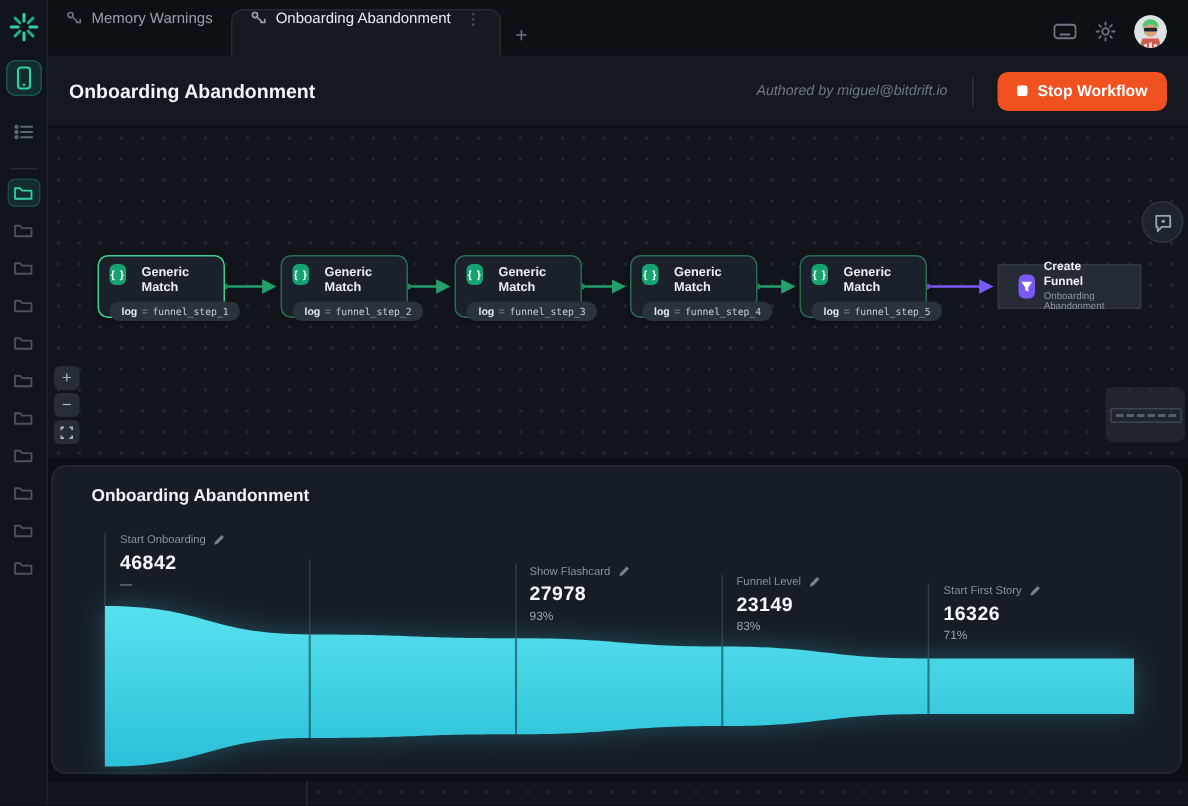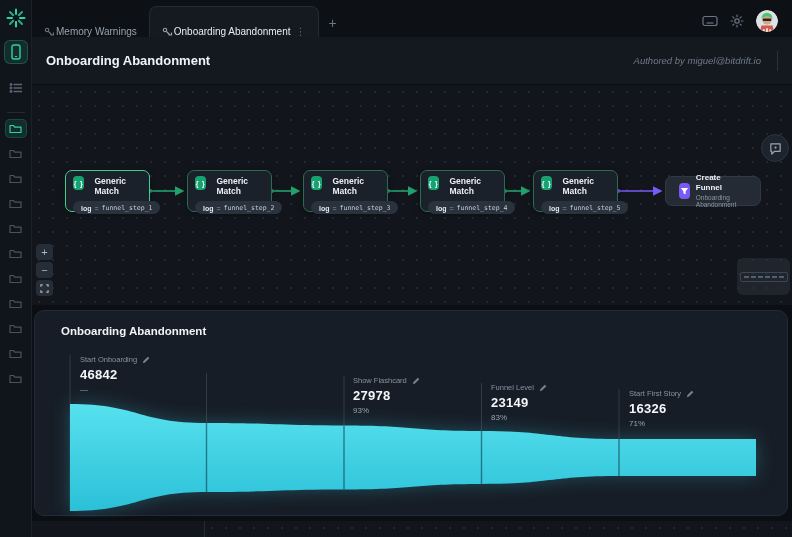--- a/index.html
+++ b/index.html
@@ -16,21 +16,21 @@
   .side-btn.active { background:rgba(46,211,165,.12); box-shadow:0 0 0 1px rgba(46,211,165,.25) inset; }
   .side-divider { width:18px; height:1px; background:#232b34; margin-top:12px; }
   .folder-rail { display:flex; flex-direction:column; align-items:center; }
   .folder-btn { width:22px; height:19px; margin-top:6px; border-radius:5px;
                 display:flex; align-items:center; justify-content:center; cursor:pointer; }
   .folder-btn.active { background:rgba(46,211,165,.12); box-shadow:0 0 0 1px rgba(46,211,165,.2) inset; }
 
   
   .topbar { position:absolute; left:32px; top:0; width:760px; height:37px;
             background:#0d1116; display:flex; align-items:flex-end; }
-  .tab { height:30px; display:flex; align-items:flex-end; gap:1px; padding:0 12px;
+  .tab { height:30px; display:flex; align-items:flex-start; gap:6px; padding:0 12px;
          font-size:10px; color:#97a1ad; cursor:pointer; }
   .tab.active { background:#151a21; border:1px solid #232b35; border-bottom:none;
                 border-radius:8px 8px 0 0; color:#e7ecf1; height:31px; }
   .tab .dots { color:#5e6875; font-size:10px; letter-spacing:0; padding-left:4px; cursor:pointer; }
   .tab-add { color:#6b7583; font-size:14px; padding:0 10px 6px; cursor:pointer; }
   .topbar-right { margin-left:auto; display:flex; align-items:center; gap:12px;
                   padding-right:14px; padding-bottom:5px; }
   .avatar { width:22px; height:22px; border-radius:50%; overflow:hidden; cursor:pointer; }
 
   
@@ -59,21 +59,21 @@
   .node-icon { width:14px; height:14px; background:#17a371; border-radius:4px;
                color:#fff; font-size:7px; font-weight:bold; display:flex;
                align-items:center; justify-content:center; letter-spacing:1px; }
   .node-title { font-size:8.5px; font-weight:bold; color:#e9eef4; }
   .node-pill { margin-top:5px; background:#2a323e; border-radius:8px; padding:2.5px 8px;
                font-size:7px; display:inline-flex; gap:3px; align-items:flex-end; white-space:nowrap; }
   .pill-field { font-weight:bold; color:#e4eaf1; }
   .pill-op { color:#8b96a3; }
   .pill-value { color:#c7d0da; font-family:"DejaVu Sans Mono", monospace; font-size:6.5px; }
   .create-node { position:absolute; left:633px; top:91px; width:96px; height:30px;
-                 background:#242b34; border:1px solid #303844; border-radius:7px;
+                 background:#242b34; border:1px solid #303844; border-radius:1px;
                  display:flex; align-items:center; gap:6px; padding:0 13px; cursor:pointer; }
   .create-icon { width:16px; height:16px; background:#7a5af5; border-radius:4px;
                  display:flex; align-items:center; justify-content:center; }
   .create-title { font-size:8px; font-weight:bold; color:#eef2f7; line-height:1.3; }
   .create-sub { font-size:6.5px; color:#8b96a3; line-height:1.2; }
   .zoom-ctrls { position:absolute; left:4px; top:159px; display:flex; flex-direction:column; gap:2px; }
   .zoom-btn { width:17px; height:16px; background:#262d37; color:#aeb7c1; border:none;
               border-radius:4px; font-size:11px; line-height:1; cursor:pointer;
               display:flex; align-items:center; justify-content:center; font-family:inherit; }
   .minimap { position:absolute; left:705px; top:173px; width:53px; height:37px;
@@ -276,20 +276,24 @@
       </svg>
     </div>
   </div>
 </div>
 
 <div class="header">
   <div class="header-title">Onboarding Abandonment</div>
   <div class="header-right">
     <span class="authored">Authored by miguel@bitdrift.io</span>
     <span class="vdiv"></span>
+    <button class="stop-btn">
+      <span class="stop-square"></span>
+      <span>Stop Workflow</span>
+    </button>
   </div>
 </div>
 
 <div class="canvas">
   <svg width="760" height="220" style="position:absolute;left:0;top:0;pointer-events:none">
     <defs>
       <marker id="arrG" viewBox="0 0 8 8" refX="6" refY="4" markerWidth="6" markerHeight="6" orient="auto">
         <path d="M0 0 L8 4 L0 8 Z" fill="#23a06c"></path>
         </marker>
       <marker id="arrP" viewBox="0 0 8 8" refX="6" refY="4" markerWidth="6" markerHeight="6" orient="auto">

